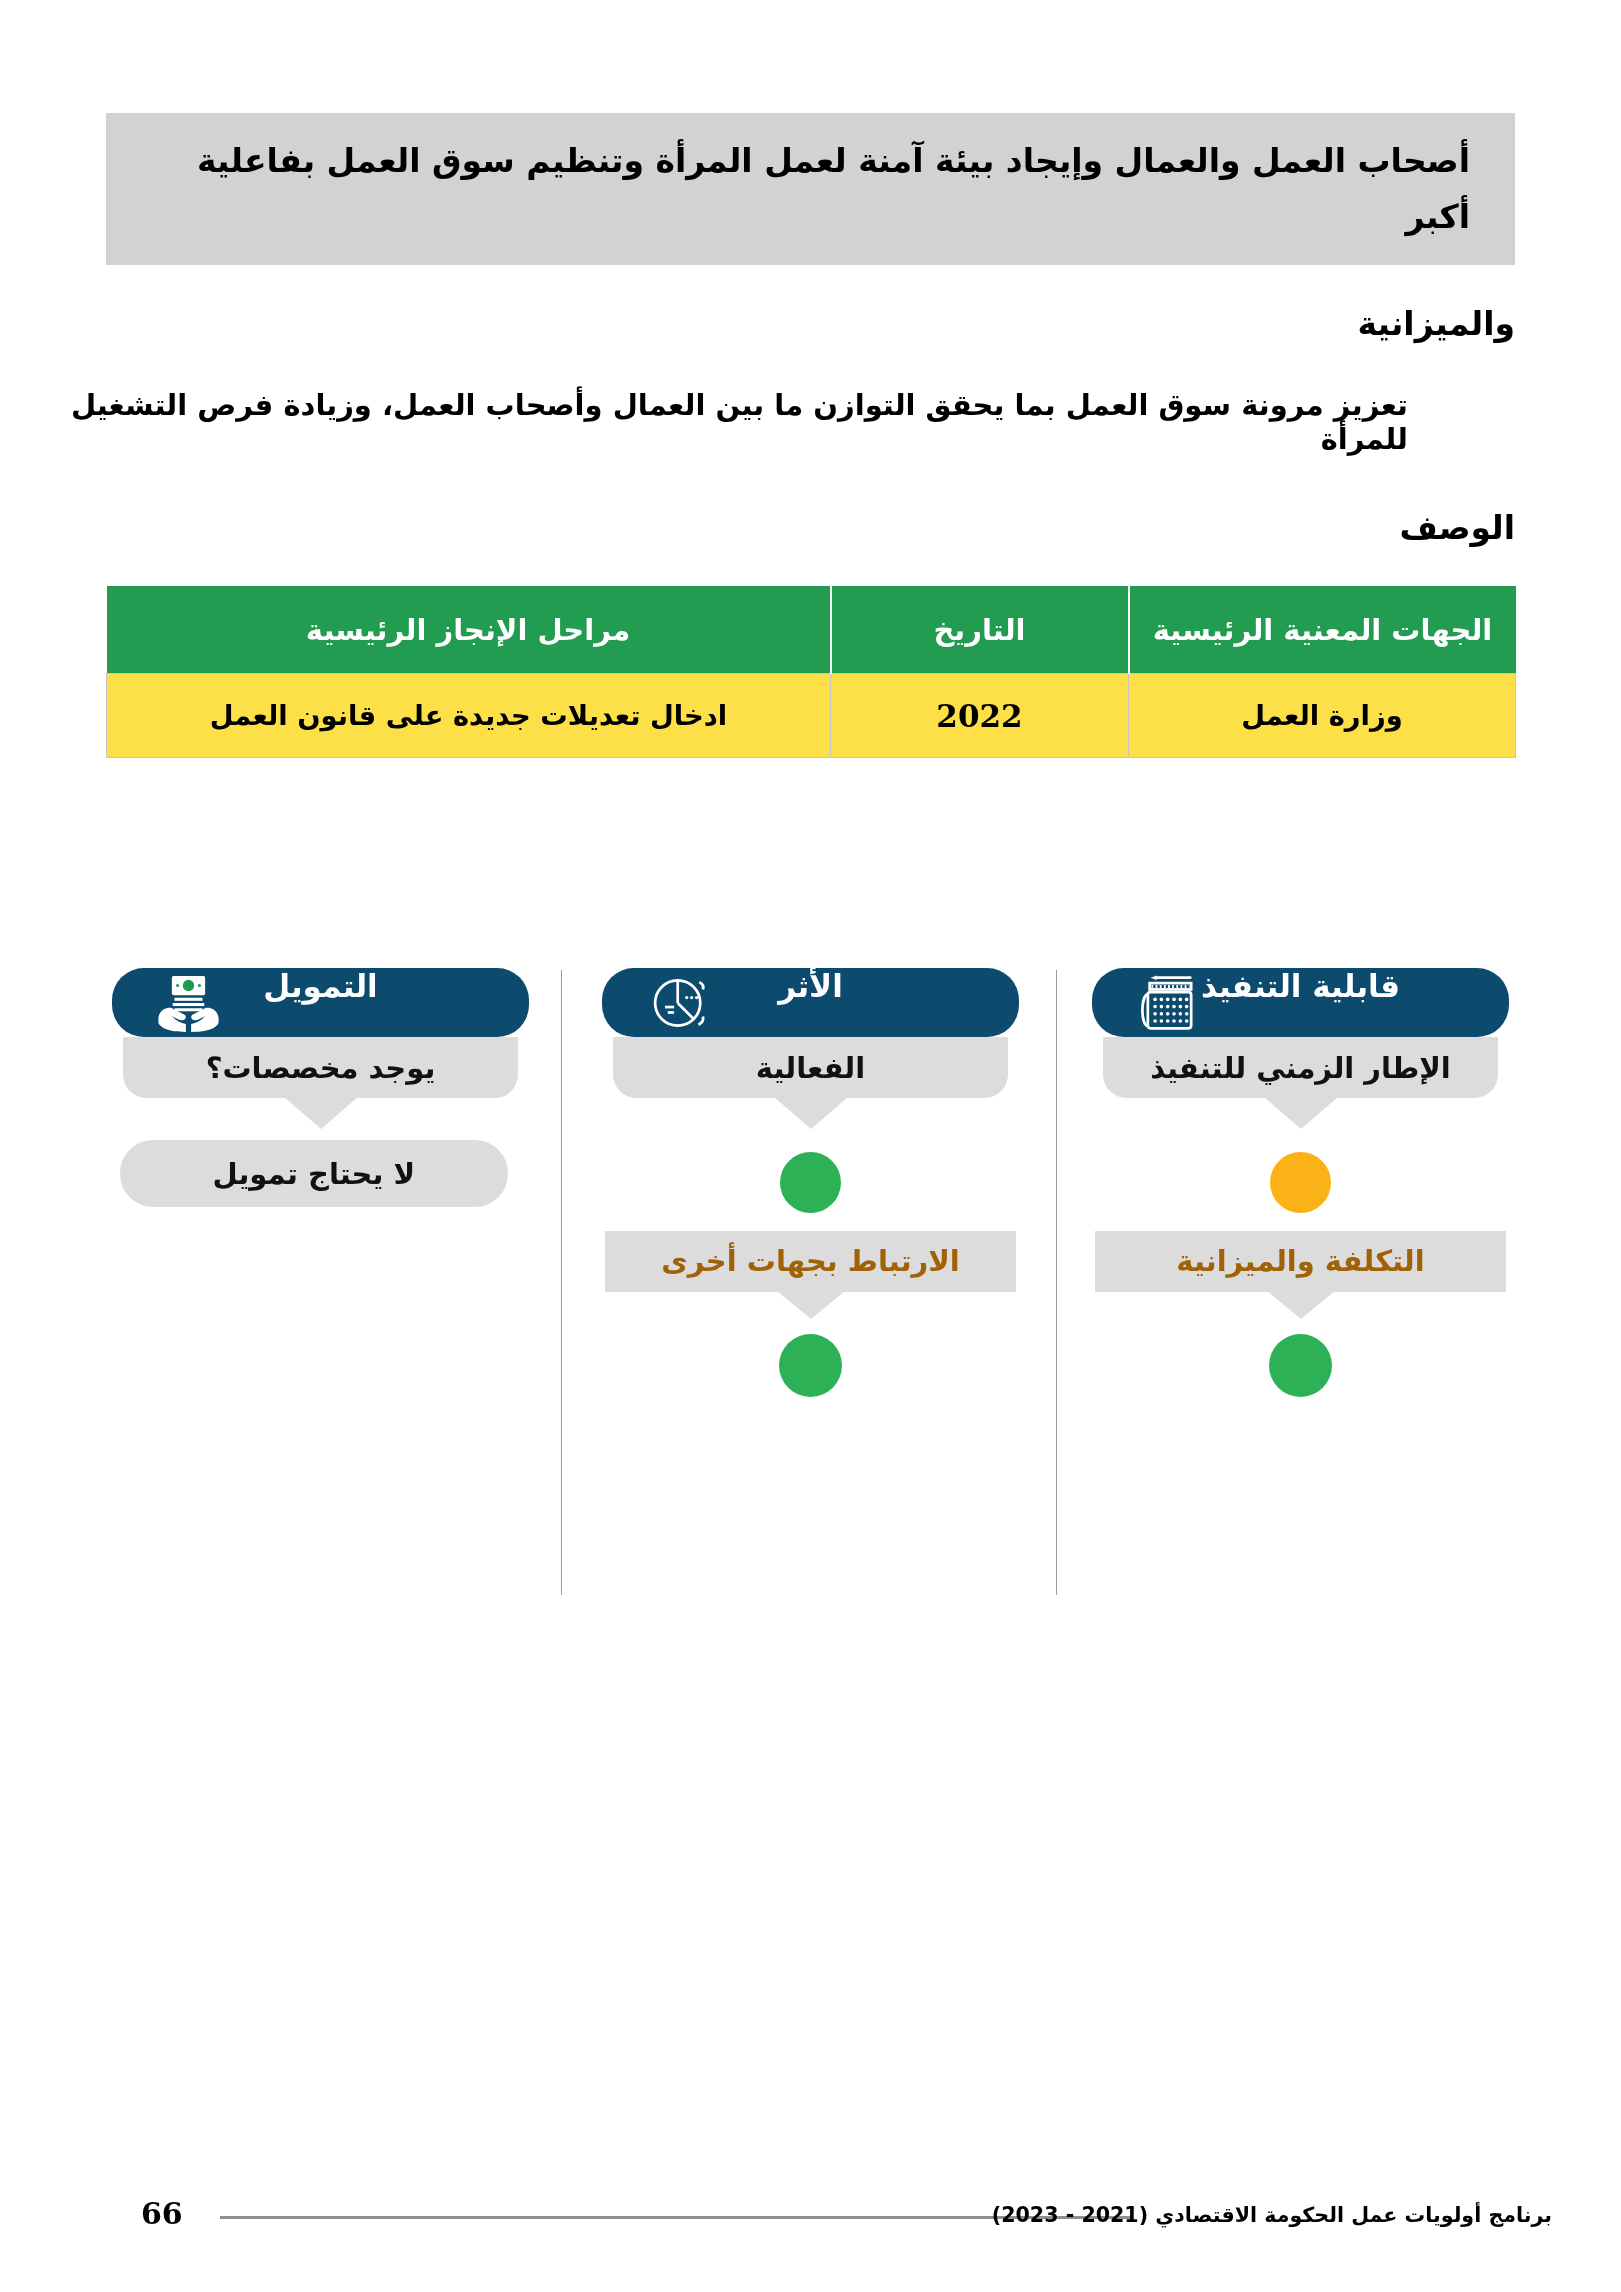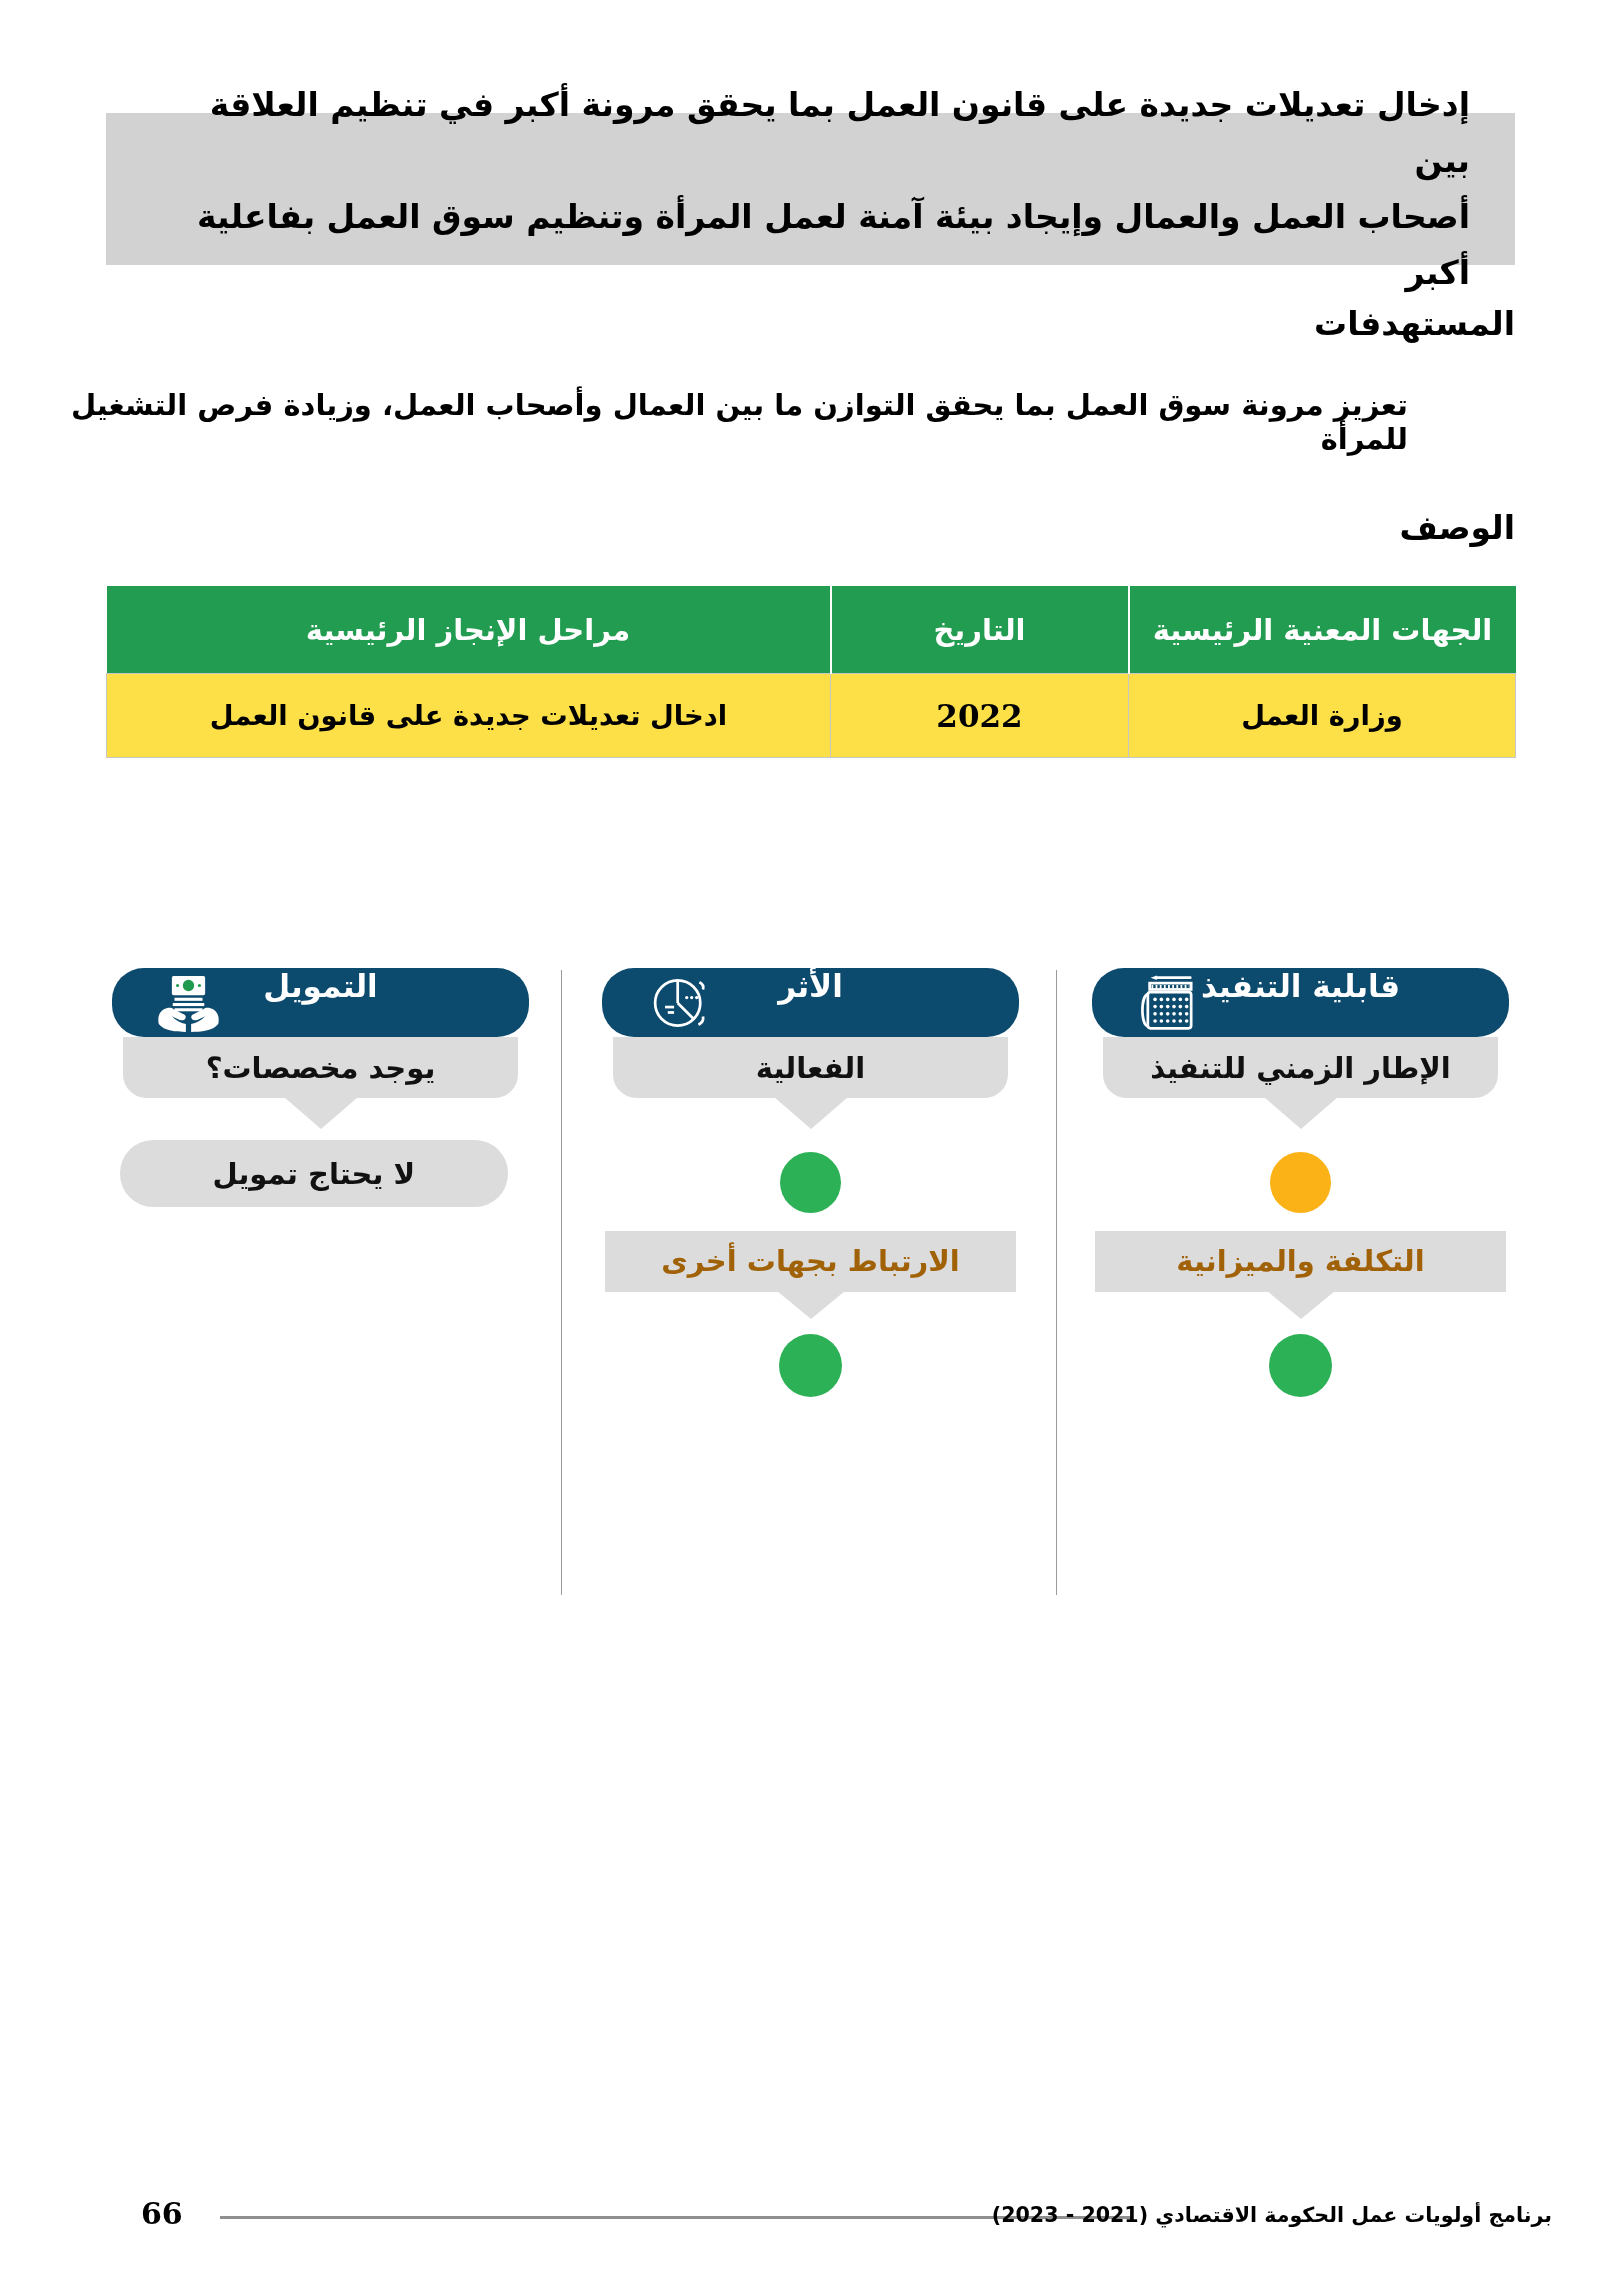--- a/index.html
+++ b/index.html
@@ -85,25 +85,24 @@
   .footer-number { position:absolute; left:130px; top:2196px; font-size:30px; font-weight:bold; font-family:"DejaVu Serif", serif; direction:ltr;margin-left:11px; }
   .footer-line { position:absolute; left:220px; top:2216px; width:913px; height:2.9px; background:#8f8f8f; }
   .footer-title { position:absolute; right:69px; top:2203px; font-size:20.6px; font-weight:bold; }
 </style>
 </head>
 <body>
 
 <div class="page">
 
   <div class="title-box">
-    <div class="line">إدخال تعديلات جديدة على قانون العمل بما يحقق مرونة أكبر في تنظيم العلاقة بين</div>
     <div class="line">أصحاب العمل والعمال وإيجاد بيئة آمنة لعمل المرأة وتنظيم سوق العمل بفاعلية أكبر</div>
   </div>
 
-  <div class="sec-heading" id="targets-heading">المستهدفات</div>
+  <div class="sec-heading" id="targets-heading">والميزانية</div>
   <div class="targets-text">تعزيز مرونة سوق العمل بما يحقق التوازن ما بين العمال وأصحاب العمل، وزيادة فرص التشغيل للمرأة</div>
 
   <div class="sec-heading" id="desc-heading">الوصف</div>
 
   <table class="desc-table">
     <colgroup>
         <col style="width:387px">
         <col style="width:298px">
         <col style="width:724px">
       </colgroup>

